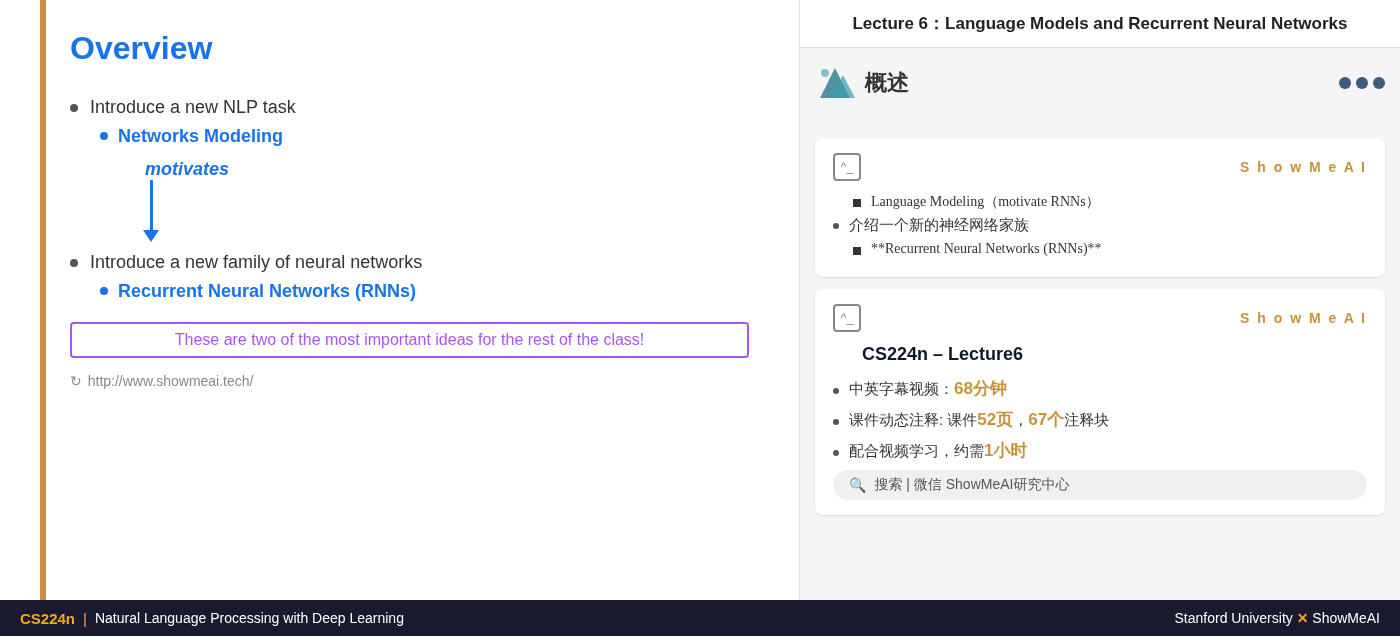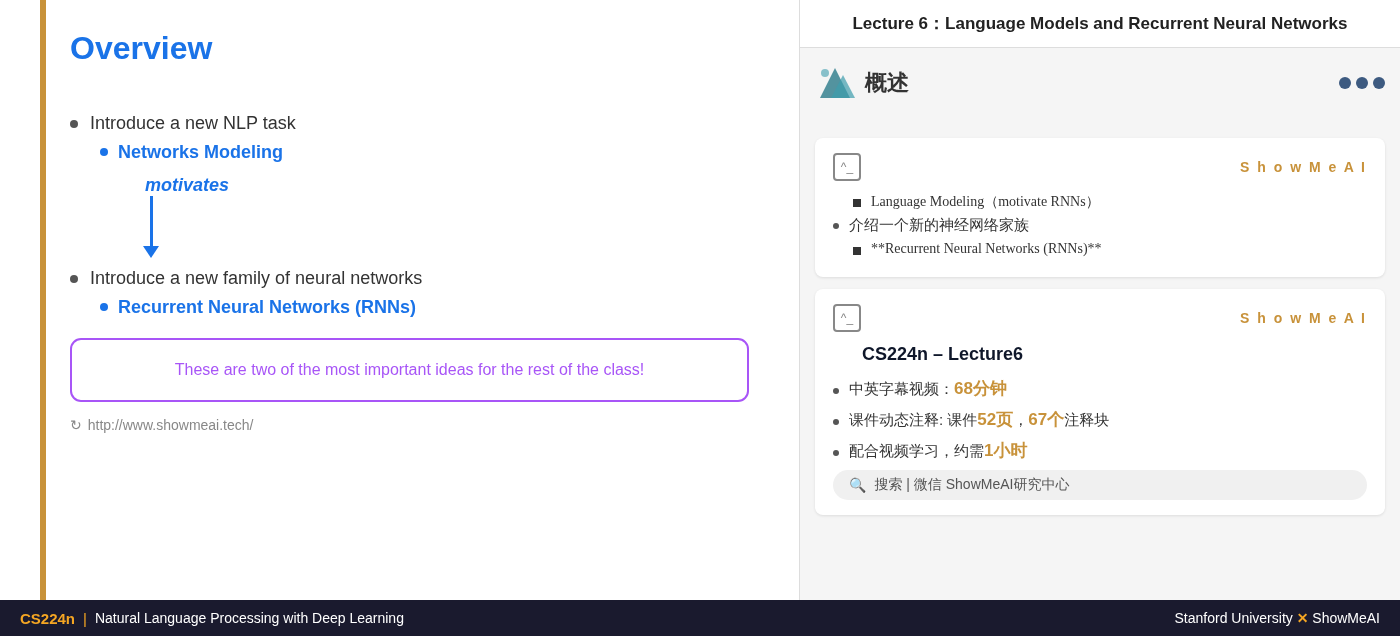--- a/index.html
+++ b/index.html
@@ -36,21 +36,21 @@
       top: 0;
       bottom: 0;
       width: 6px;
       background: #c8923a;
     }
 
     .slide-title {
       color: #1a73e8;
       font-size: 32px;
       font-weight: bold;
-      margin-bottom: 46px;
+      margin-bottom: 30px;
     }
 
     .slide-subtitle {
       font-size: 18px;
       color: #333;
       margin-bottom: 25px;
     }
 
     .slide-body {
       flex: 1;
@@ -129,22 +129,22 @@
       width: 0;
       height: 0;
       border-left: 8px solid transparent;
       border-right: 8px solid transparent;
       border-top: 12px solid #1a73e8;
       margin-left: 13px;
     }
 
     .important-box {
       border: 2px solid #a855f7;
-      border-radius: 11px;
-      padding: 21px 20px;
+      border-radius: 4px;
+      padding: 7px 20px;
       margin-top: 20px;
       margin-bottom: 15px;
     }
 
     .important-text {
       color: #a855f7;
       font-size: 16px;
       text-align: center;
     }
 

